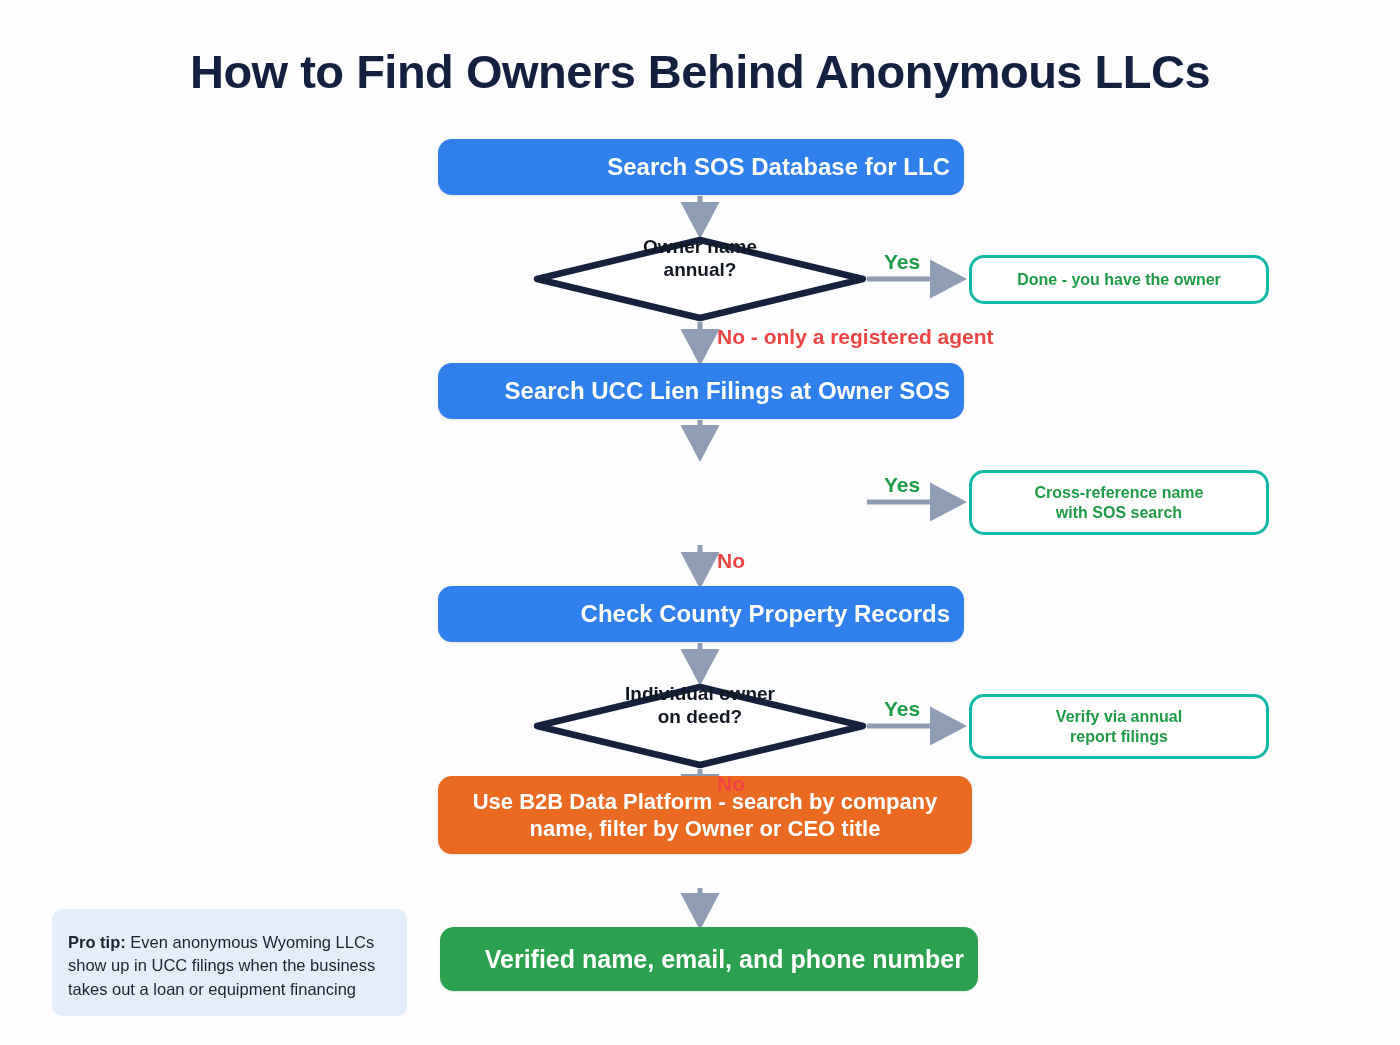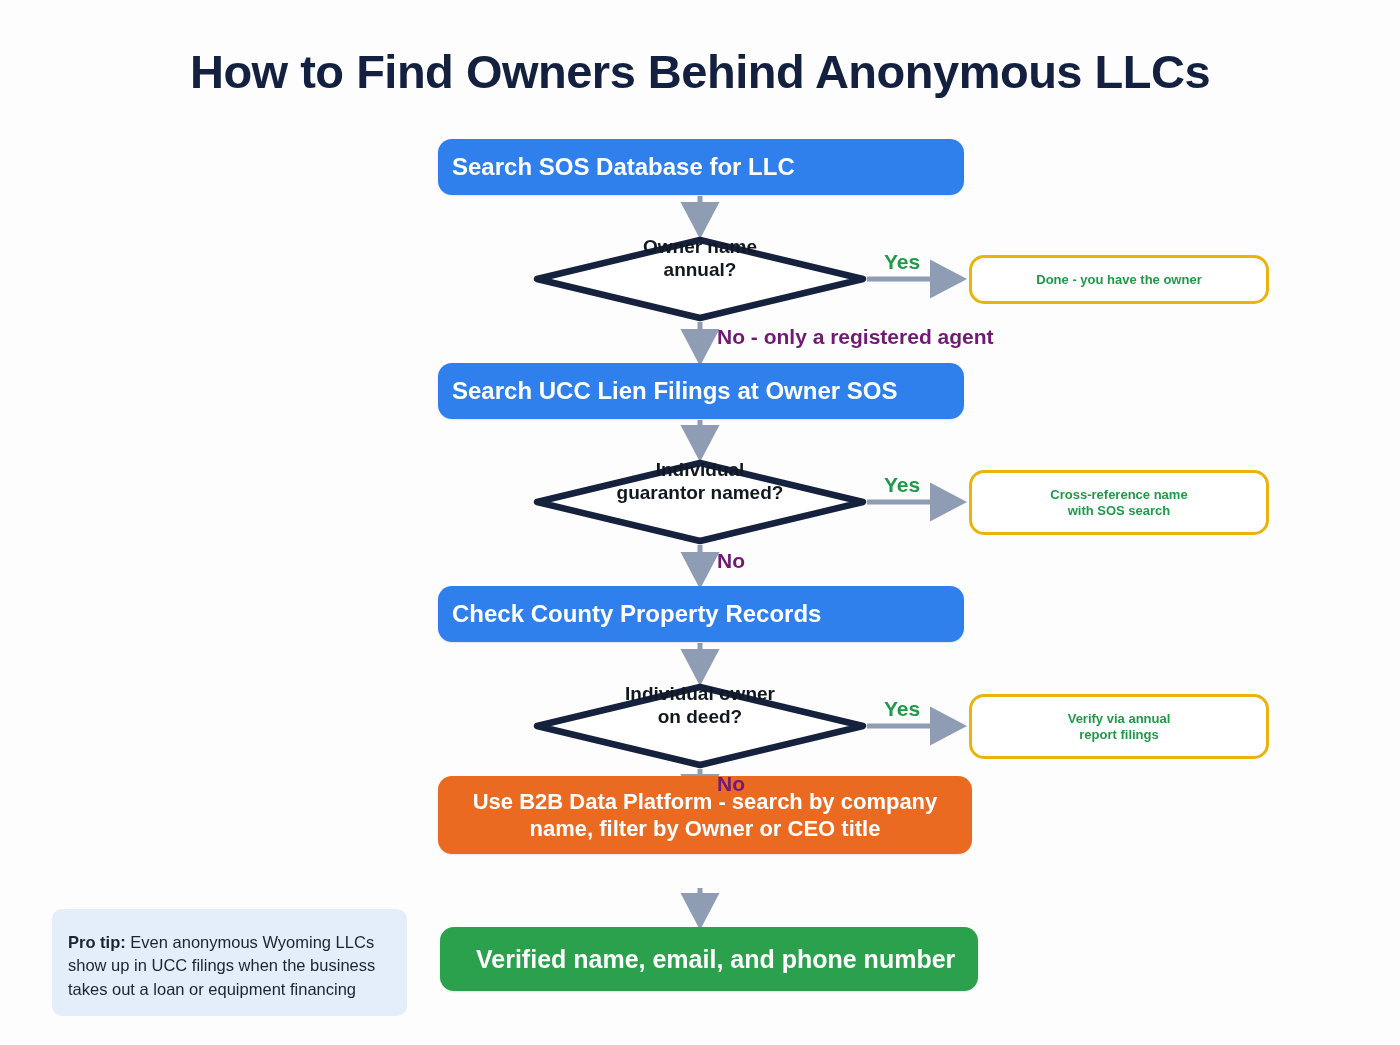--- a/index.html
+++ b/index.html
@@ -33,21 +33,21 @@
     letter-spacing: -0.5px;
     line-height: 1.1;
   }
 
   
   .node {
     position: absolute;
     box-sizing: border-box;
     display: flex;
     align-items: center;
-    justify-content: flex-start;
+    justify-content: flex-end;
     text-align: center;
     border-radius: 14px;
     color: #ffffff;
     font-weight: bold;
     line-height: 1.24;
     padding: 6px 14px;
     box-shadow: 0 1px 2px rgba(0,0,0,0.10);
   }
   .node-blue  { background: #2f80ed; }
   .node-orange{ background: #ea6a22; }
@@ -55,25 +55,25 @@
 
   
   .outcome {
     position: absolute;
     box-sizing: border-box;
     display: flex;
     align-items: center;
     justify-content: center;
     text-align: center;
     background: #ffffff;
-    border: 3px solid #eab308;
+    border: 3px solid #14b8a6;
     border-radius: 15px;
     color: #1f9b48;
     font-weight: bold;
-    font-size: 13px;
+    font-size: 16px;
     line-height: 1.22;
     padding: 4px 12px;
   }
 
   
   .diamond-wrap {
     position: absolute;
   }
   .diamond-wrap svg {
     display: block;
@@ -108,21 +108,21 @@
     pointer-events: none;
   }
 
   
   .edge-label {
     position: absolute;
     font-weight: bold;
     white-space: nowrap;
   }
   .label-yes { color: #1f9b48; font-size: 21px; }
-  .label-no  { color: #701a75; font-size: 21px; }
+  .label-no  { color: #ef4444; font-size: 21px; }
 
   
   .protip {
     position: absolute;
     left: 52px;
     top: 909px;
     width: 355px;
     box-sizing: border-box;
     background: #e4eefb;
     border-radius: 10px;
@@ -193,31 +193,20 @@
       <polygon points="167,4 330,43 167,82 4,43" fill="#ffffff" stroke="#16213e" stroke-width="6.5" stroke-linejoin="round"></polygon>
     </svg>
     <div class="diamond-label">
       <div>
         <div>Owner name</div>
         <div>annual?</div>
       </div>
     </div>
   </div>
 
-  <div class="diamond-wrap" style="left:533px; top:459px; width:334px; height:86px;">
-    <svg width="334" height="86" viewBox="0 0 334 86" xmlns="http://www.w3.org/2000/svg">
-      <polygon points="167,4 330,43 167,82 4,43" fill="#ffffff" stroke="#16213e" stroke-width="6.5" stroke-linejoin="round"></polygon>
-    </svg>
-    <div class="diamond-label">
-      <div>
-        <div>Individual</div>
-        <div>guarantor named?</div>
-      </div>
-    </div>
-  </div>
 
   <div class="diamond-wrap" style="left:533px; top:683px; width:334px; height:86px;">
     <svg width="334" height="86" viewBox="0 0 334 86" xmlns="http://www.w3.org/2000/svg">
       <polygon points="167,4 330,43 167,82 4,43" fill="#ffffff" stroke="#16213e" stroke-width="6.5" stroke-linejoin="round"></polygon>
     </svg>
     <div class="diamond-label">
       <div>
         <div>Individual owner</div>
         <div>on deed?</div>
       </div>

